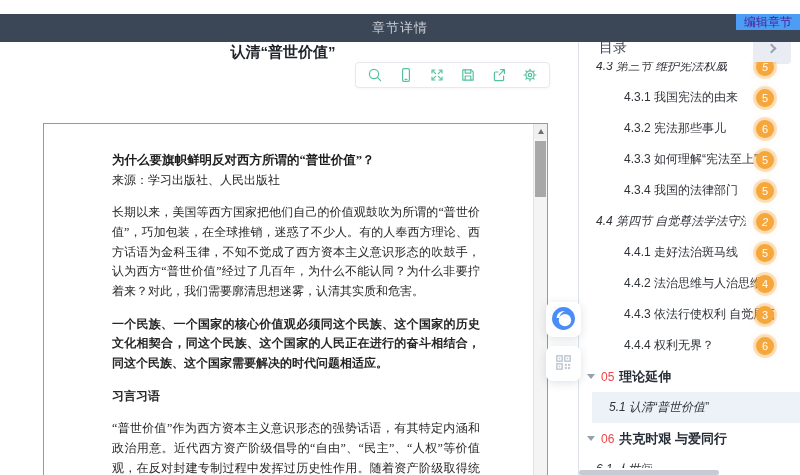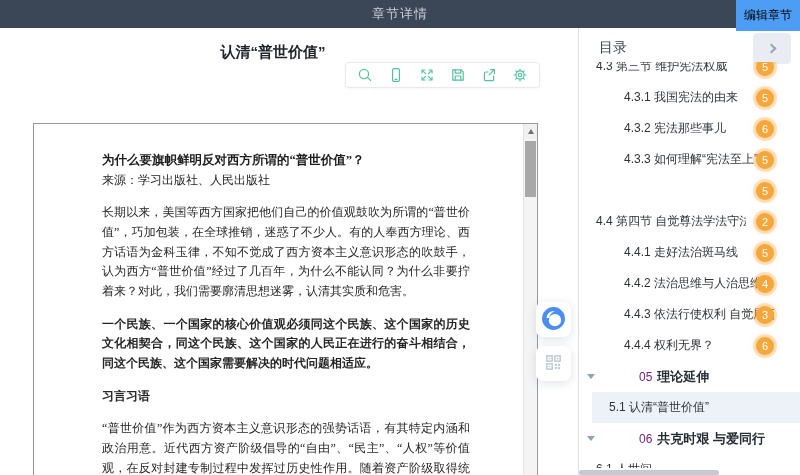--- a/index.html
+++ b/index.html
@@ -1,29 +1,29 @@
 <!DOCTYPE html>
 <html><head>
 <meta charset="utf-8">
 <style>
   * { margin:0; padding:0; box-sizing:border-box; }
   html,body { width:800px; height:475px; overflow:hidden; background:#fff;
     font-family:"Liberation Sans","DejaVu Sans",sans-serif; }
   .stage { position:relative; width:800px; height:475px; overflow:hidden; background:#fff; }
 
   
-  .header { position:absolute; top:0; left:0; right:0; height:28px; background:#3b4757;
+  .header { position:absolute; top:14px; left:0; right:0; height:28px; background:#3b4757;
     display:flex; align-items:center; justify-content:center; z-index:30; }
   .header-title { color:#c9ced6; font-size:13px; letter-spacing:1px; }
-  .edit-btn { position:absolute; right:0; top:0; height:31px; width:64px; background:#4c9df3;
-    color:#000000; font-size:12px; border:none; cursor:pointer; display:flex; align-items:center;
+  .edit-btn { position:absolute; right:0; top:0; height:16px; width:64px; background:#4c9df3;
+    color:#4c1d95; font-size:12px; border:none; cursor:pointer; display:flex; align-items:center;
     justify-content:center; }
 
   
-  .content { position:absolute; top:28px; left:8px; width:578px; bottom:0; background:#fff; }
+  .content { position:absolute; top:28px; left:18px; width:578px; bottom:0; background:#fff; }
   .doc-title { position:absolute; top:15px; left:0; width:530px; text-align:center;
     font-size:15px; font-weight:bold; color:#1f2329; }
   .toolbar { position:absolute; top:34px; right:46px; height:26px; display:flex; align-items:center;
     gap:15px; background:#fff; border:1px solid #e7e9ee; border-radius:4px; padding:0 11px;
     box-shadow:0 1px 3px rgba(0,0,0,0.04); }
   .tool-btn { width:16px; height:16px; background:none; border:none; padding:0; cursor:pointer;
     display:flex; align-items:center; justify-content:center; }
   .tool-btn svg { display:block; }
 
   
@@ -62,27 +62,27 @@
     background:#e9edf3; border:none; border-radius:4px; cursor:pointer; display:flex;
     align-items:center; justify-content:center; }
   .collapse-btn .chev { width:7px; height:7px; border-top:2px solid #9aa3b3;
     border-right:2px solid #9aa3b3; transform:rotate(45deg); margin-left:-2px; }
 
   .toc { position:absolute; top:34px; left:0; right:0; bottom:7px; overflow:hidden; }
   .toc-row { position:relative; height:31px; display:flex; align-items:center; font-size:12px;
     color:#303338; white-space:nowrap; cursor:pointer; }
   .toc-row.clip-first { margin-top:-11px; }
   .toc-row.selected { background:#edf2f9;margin-left:13px; }
-  .toc-row.lvl1 { padding-left:17px; }
+  .toc-row.lvl1 { padding-left:17px;font-style:italic; }
   .toc-row.lvl2 { padding-left:45px; }
   .toc-row.chapter { padding-left:8px; }
   .toc-label { overflow:hidden; max-width:150px; text-overflow:clip; }
   .caret { width:0; height:0; border-left:4px solid transparent; border-right:4px solid transparent;
     border-top:5px solid #97a0af; margin-right:6px; flex:none; }
-  .ch-num { margin-right:5px; color:#701a75;margin-left:38px; }
+  .ch-num { margin-right:5px; color:#ef4444; }
   .ch-title { font-weight:bold; font-size:13px; color:#262c36; }
   .badge { position:absolute; right:26px; top:50%; transform:translateY(-50%); width:18px;
     height:18px; border-radius:50%; background:#f6a73c; color:#fff; font-size:11px;
     display:flex; align-items:center; justify-content:center;
     box-shadow:0 0 0 3px rgba(246,167,60,0.28), 0 0 6px rgba(246,167,60,0.5); }
   .h-scroll { position:absolute; bottom:0; left:0; width:140px; height:5px; background:#c6cbd3;
     border-radius:3px; cursor:pointer; }
 </style>
 </head>
 <body>
@@ -213,20 +213,21 @@
         </div>
         <div class="toc-row lvl2">
           <span class="toc-label">4.3.2 宪法那些事儿</span>
           <span class="badge">6</span>
         </div>
         <div class="toc-row lvl2">
           <span class="toc-label">4.3.3 如何理解“宪法至上”</span>
           <span class="badge">5</span>
         </div>
         <div class="toc-row lvl2">
+          <span class="toc-label">4.3.4 我国的法律部门</span>
           <span class="badge">5</span>
         </div>
         <div class="toc-row lvl1">
           <span class="toc-label">4.4 第四节 自觉尊法学法守法用法</span>
           <span class="badge">2</span>
         </div>
         <div class="toc-row lvl2">
           <span class="toc-label">4.4.1 走好法治斑马线</span>
           <span class="badge">5</span>
         </div>

